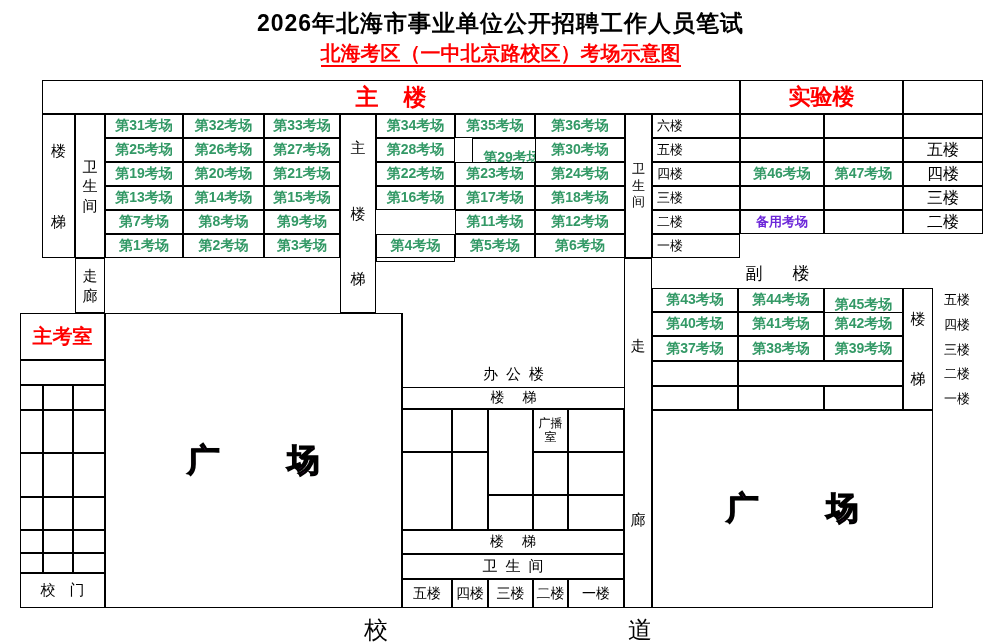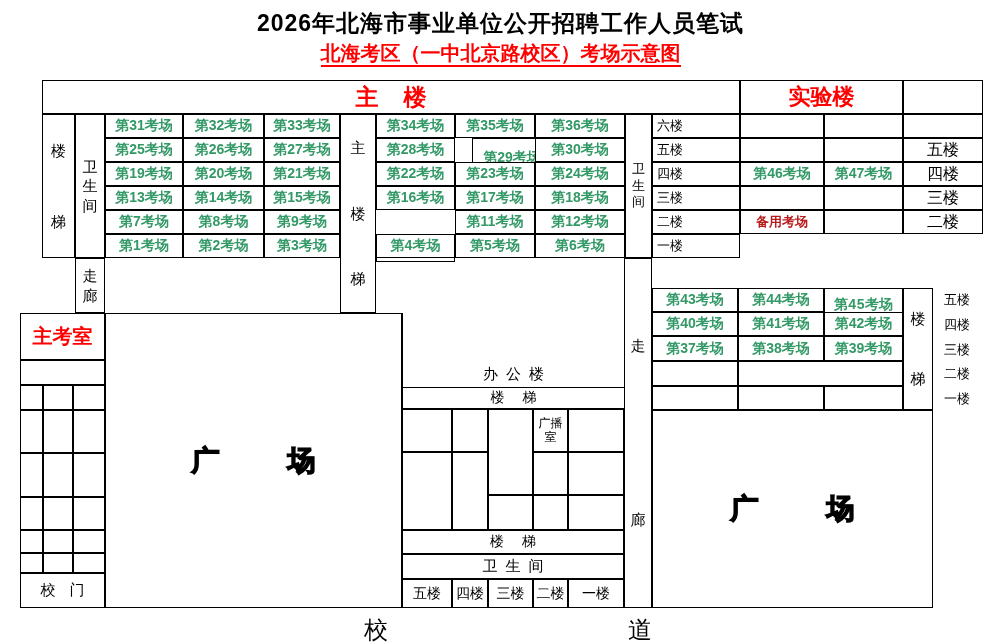--- a/index.html
+++ b/index.html
@@ -5,33 +5,33 @@
   html,body{margin:0;padding:0;background:#fff;}
   #stage{position:relative;width:1001px;height:643px;background:#fff;overflow:hidden;
          font-family:"Liberation Sans","DejaVu Sans",sans-serif;color:#000;}
   .abs{position:absolute;box-sizing:border-box;}
   .cell{position:absolute;box-sizing:border-box;border:1px solid #000;display:flex;
         align-items:center;justify-content:center;background:#fff;}
   .noborder{border:none;background:transparent;}
   .bl{border:none;border-left:1px solid #000;}
   .blb{border:none;border-left:1px solid #000;border-bottom:1px solid #000;}
   .room{color:#339966;font-weight:bold;font-size:14px;white-space:nowrap;}
-  .backup{color:#b91c1c;font-weight:bold;font-size:13px;white-space:nowrap;}
+  .backup{color:#6d28d9;font-weight:bold;font-size:13px;white-space:nowrap;}
   .floor-sm{font-size:13px;justify-content:flex-start;padding-left:4px;}
   .floor-md{font-size:16px;}
   .floor-cell{font-size:14px;}
   .vtext{display:flex;flex-direction:column;align-items:center;font-size:15px;line-height:1.3;}
   .vspread{justify-content:space-around;}
   .vtight{justify-content:center;}
   .title{width:100%;text-align:center;font-size:23px;font-weight:bold;letter-spacing:1px;}
   .subtitle{width:100%;text-align:center;font-size:20px;font-weight:bold;color:#ff0000;}
   .subtitle span{border-bottom:2px solid #ff0000;padding-bottom:1px;}
   .hdr-red{color:#ff0000;font-weight:bold;font-size:22px;}
   .ls25{letter-spacing:25px;padding-left:25px;}
-  .plaza-label{font-size:28px;font-weight:bold;color:#701a75;-webkit-text-stroke:1.3px #000;
+  .plaza-label{font-size:32px;font-weight:bold;color:#701a75;-webkit-text-stroke:1.3px #000;
                text-shadow:0 0 1px #000;letter-spacing:68px;padding-left:68px;white-space:nowrap;}
   .office-label{align-items:flex-end;justify-content:center;padding-bottom:3px;
                 font-size:15px;letter-spacing:8px;text-indent:8px;}
   .stairs-row{font-size:14px;letter-spacing:18px;text-indent:18px;}
   .wc-row{font-size:15px;letter-spacing:8px;text-indent:8px;}
   .gate{font-size:15px;letter-spacing:14px;text-indent:14px;}
   .chief{color:#ff0000;font-weight:bold;font-size:20px;}
   .annex-hdr{font-size:17px;letter-spacing:30px;text-indent:30px;}
   .road{font-size:24px;}
   .broadcast{font-size:12px;line-height:1.15;word-break:break-all;width:26px;text-align:center;
@@ -87,20 +87,21 @@
   </div>
   <div class="cell" style="left:652px;top:410px;width:281px;height:198px;">
     <span class="plaza-label">广场</span>
   </div>
 
   <div class="cell bl office-label" style="left:402px;top:313px;width:222px;height:74px;">办公楼</div>
   <div class="cell blb stairs-row" style="left:402px;top:387px;width:222px;height:22px;border-top:1px solid #000;">楼梯</div>
   <div class="cell stairs-row" style="left:402px;top:530px;width:222px;height:24px;">楼梯</div>
   <div class="cell wc-row" style="left:402px;top:554px;width:222px;height:25px;">卫生间</div>
 
+  <div class="abs annex-hdr" style="left:652px;top:262px;width:251px;height:26px;text-align:center;">副楼</div>
   <div class="cell vtext vspread" style="left:903px;top:288px;width:30px;height:122px;">
       <span>楼</span>
       <span>梯</span>
     </div>
 
   <div class="abs road" style="left:364px;top:614px;">校</div>
   <div class="abs road" style="left:628px;top:614px;">道</div>
 
 <div class="cell room" style="left: 105px; top: 114px; width: 78px; height: 24px;">第31考场</div>
     <div class="cell room" style="left: 183px; top: 114px; width: 81px; height: 24px;">第32考场</div>
@@ -154,21 +155,21 @@
     <div class="cell room" style="left: 824px; top: 186px; width: 79px; height: 24px;"></div>
     <div class="cell backup" style="left: 740px; top: 210px; width: 84px; height: 24px;">备用考场</div>
     <div class="cell room" style="left: 824px; top: 210px; width: 79px; height: 24px;"></div>
     <div class="cell floor-md" style="left: 903px; top: 114px; width: 80px; height: 24px;"></div>
     <div class="cell floor-md" style="left: 903px; top: 138px; width: 80px; height: 24px;">五楼</div>
     <div class="cell floor-md" style="left: 903px; top: 162px; width: 80px; height: 24px;">四楼</div>
     <div class="cell floor-md" style="left: 903px; top: 186px; width: 80px; height: 24px;">三楼</div>
     <div class="cell floor-md" style="left: 903px; top: 210px; width: 80px; height: 24px;">二楼</div>
     <div class="cell room" style="left: 652px; top: 288px; width: 86px; height: 24px;">第43考场</div>
     <div class="cell room" style="left: 738px; top: 288px; width: 86px; height: 24px;">第44考场</div>
-    <div class="cell room" style="left: 824px; top: 288px; width: 79px; height: 34px; font-family: Liberation Mono, monospace;">第45考场</div>
+    <div class="cell room" style="left: 824px; top: 288px; width: 79px; height: 34px;">第45考场</div>
     <div class="cell room" style="left: 652px; top: 312px; width: 86px; height: 24px;">第40考场</div>
     <div class="cell room" style="left: 738px; top: 312px; width: 86px; height: 24px;">第41考场</div>
     <div class="cell room" style="left: 824px; top: 312px; width: 79px; height: 24px;">第42考场</div>
     <div class="cell room" style="left: 652px; top: 336px; width: 86px; height: 25px;">第37考场</div>
     <div class="cell room" style="left: 738px; top: 336px; width: 86px; height: 25px;">第38考场</div>
     <div class="cell room" style="left: 824px; top: 336px; width: 79px; height: 25px;">第39考场</div>
     <div class="cell" style="left: 652px; top: 361px; width: 86px; height: 25px;"></div>
     <div class="cell" style="left: 738px; top: 361px; width: 165px; height: 25px;"></div>
     <div class="cell" style="left: 652px; top: 386px; width: 86px; height: 24px;"></div>
     <div class="cell" style="left: 738px; top: 386px; width: 86px; height: 24px;"></div>

